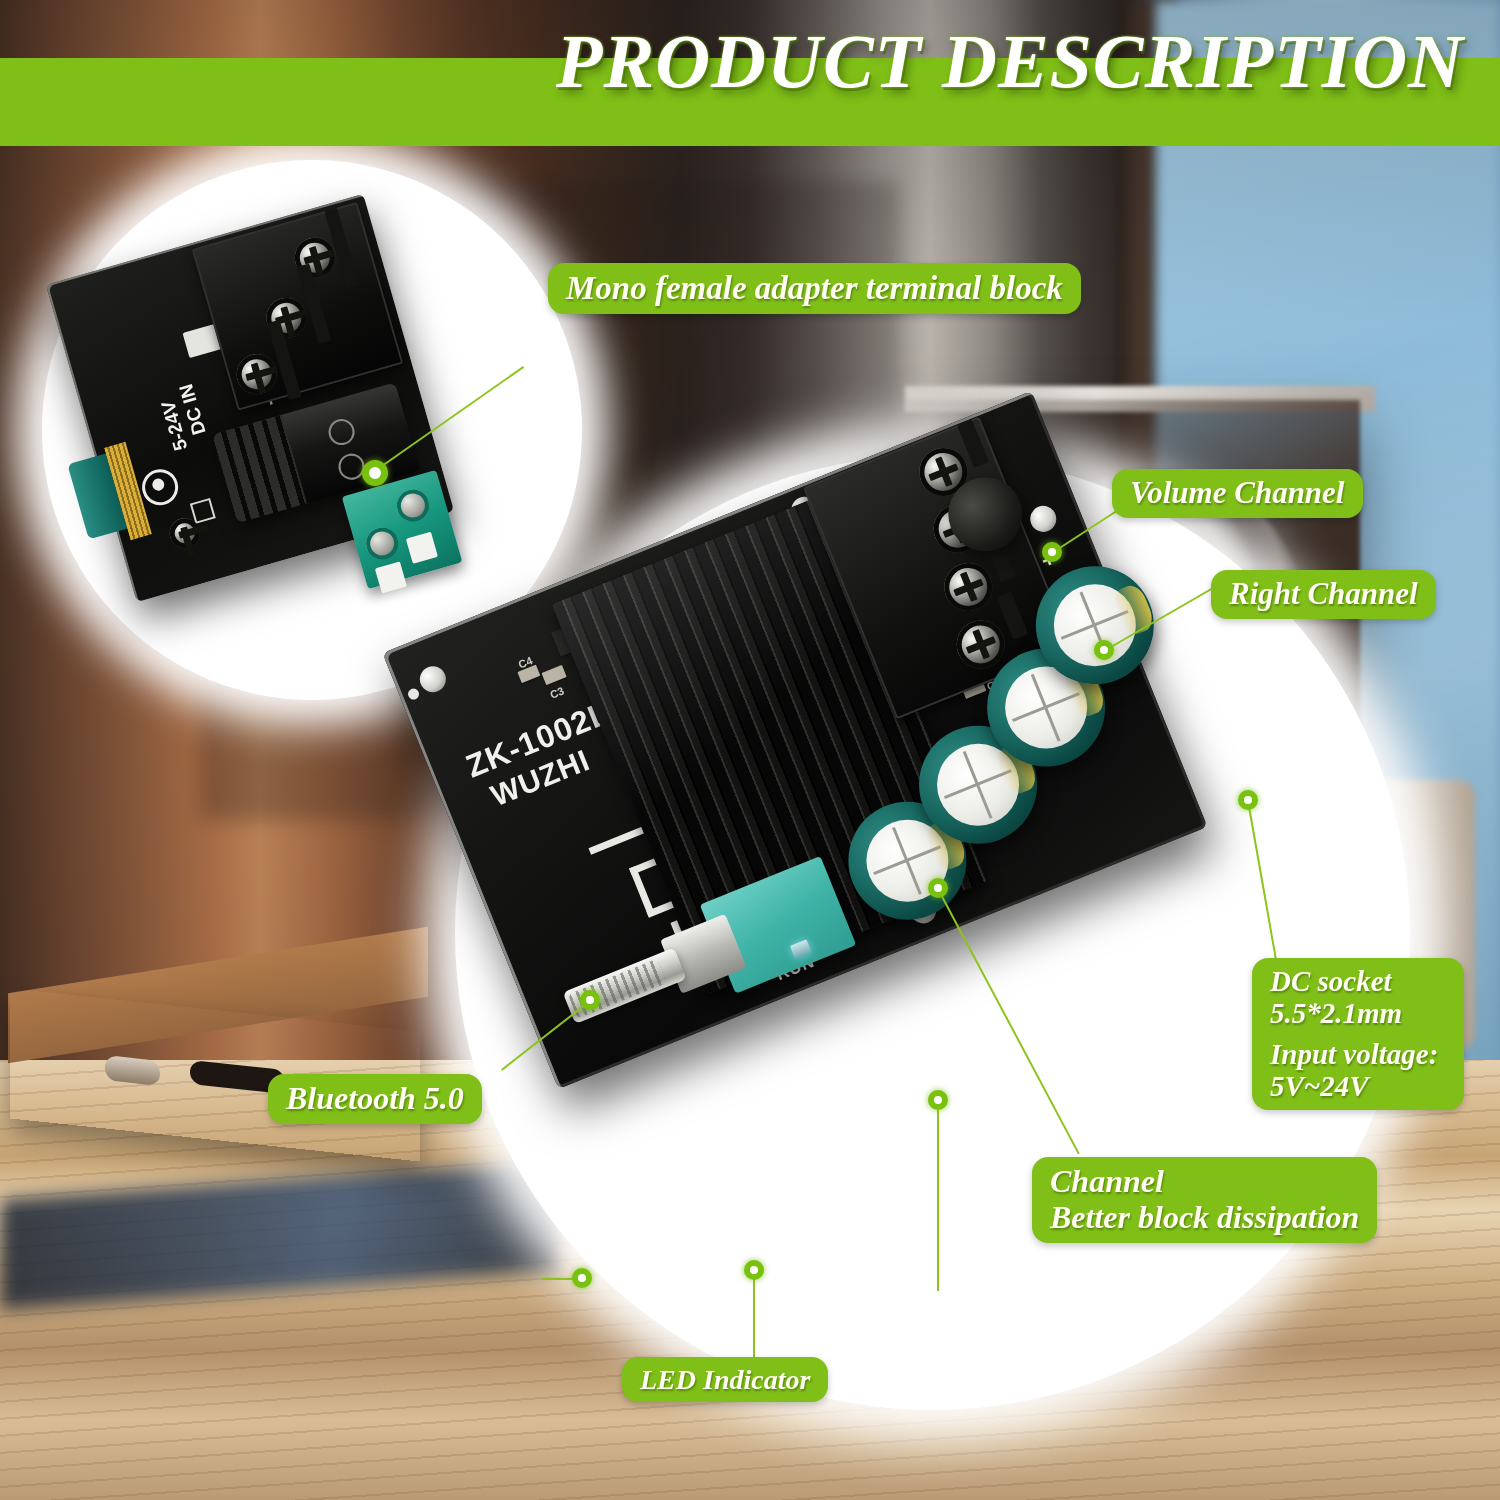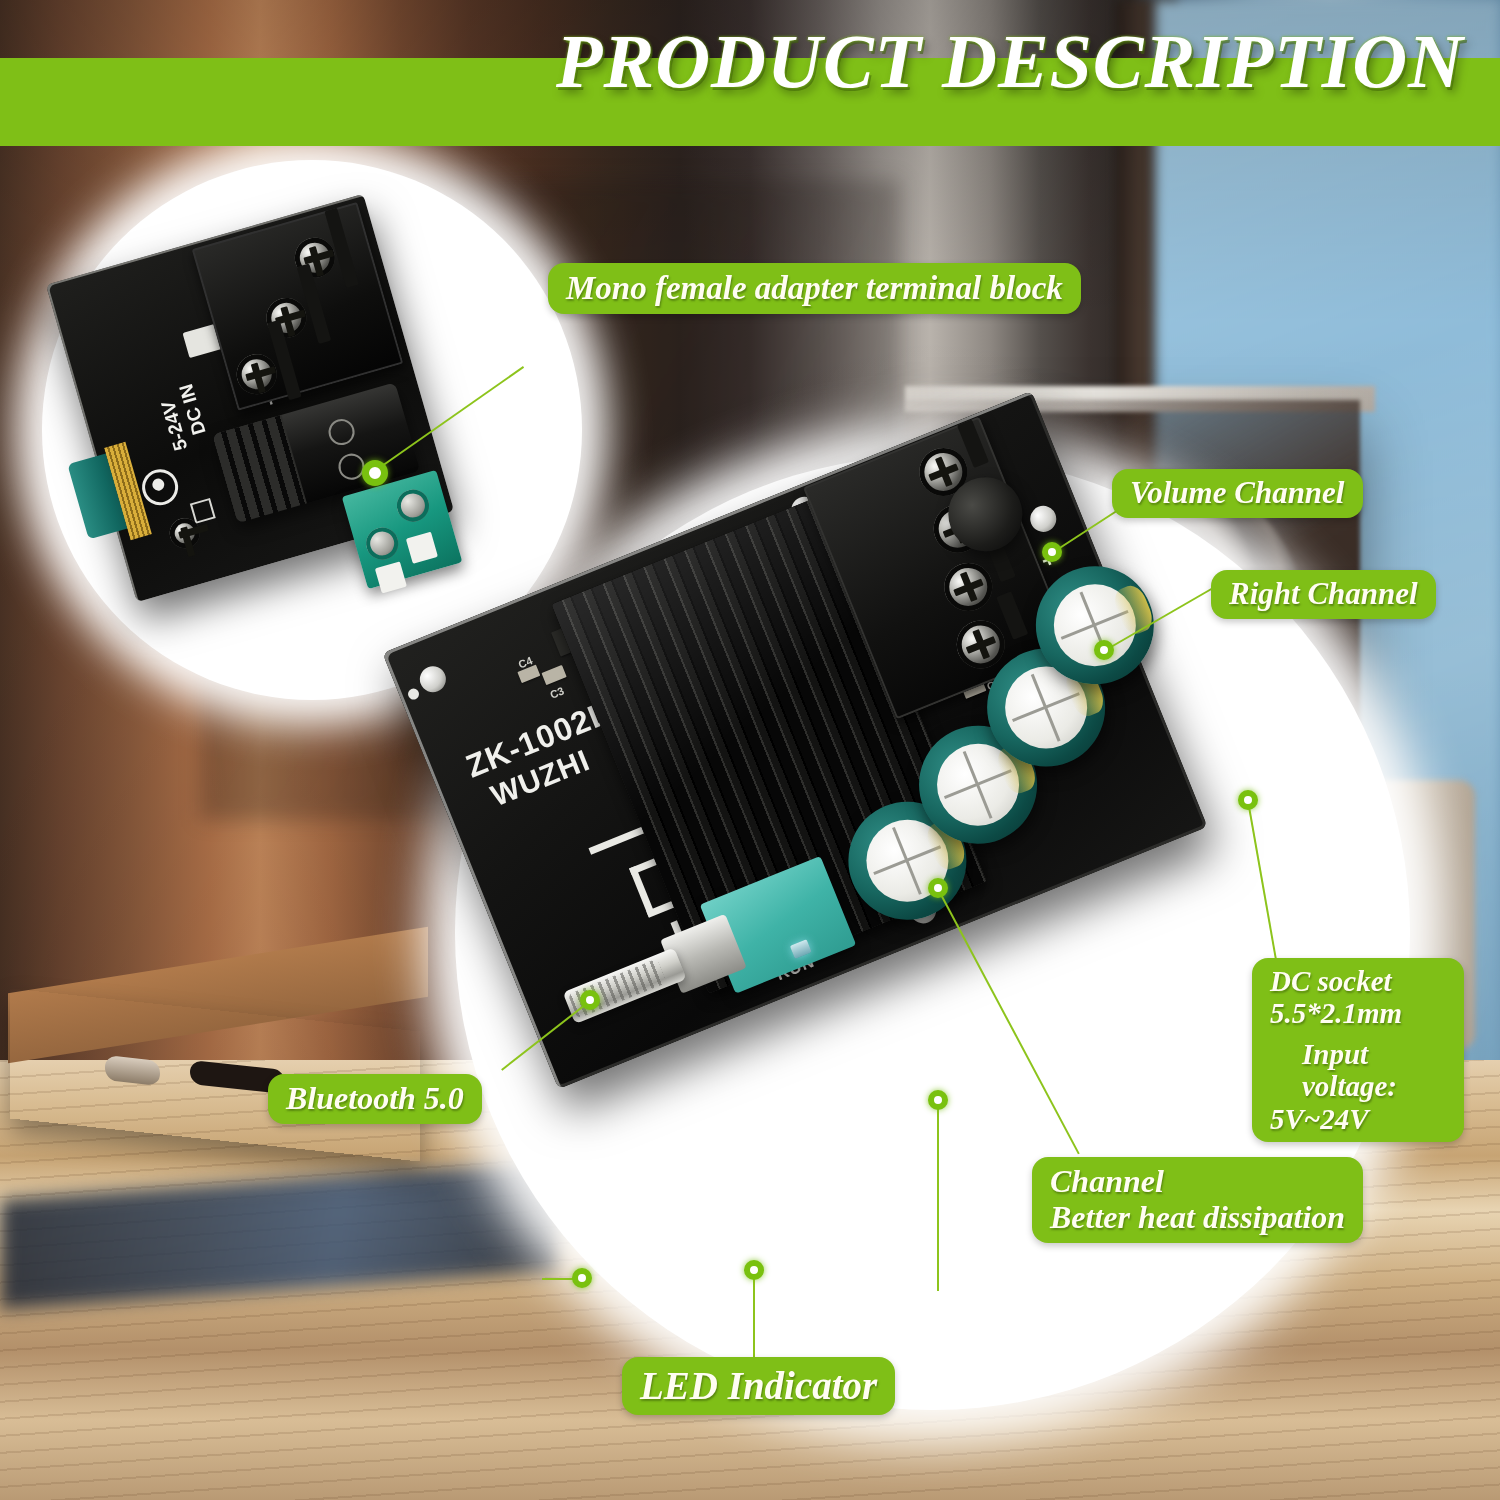--- a/index.html
+++ b/index.html
@@ -419,28 +419,28 @@
 
   <div class="lbl" style="left:548px;top:263px;font-size:33px;">Mono female adapter terminal block</div>
 
   <div class="lbl" style="left:1112px;top:469px;font-size:31px;">Volume Channel</div>
 
   <div class="lbl" style="left:1211px;top:570px;font-size:31px;">Right Channel</div>
 
   <div class="lbl multi" style="left:1252px;top:958px;font-size:29px;width:212px;box-sizing:border-box;">
     <div>DC socket</div>
     <div>5.5*2.1mm</div>
-    <div style="margin-top:8px;margin-left:32px;">Input voltage:</div>
+    <div style="margin-top:8px;">Input voltage:</div>
     <div>5V~24V</div>
   </div>
 
   <div class="lbl multi" style="left:1032px;top:1157px;font-size:32px;">
     <div>Channel</div>
-    <div>Better heat dissipation</div>
+    <div>Better block dissipation</div>
   </div>
 
   <div class="lbl" style="left:268px;top:1074px;font-size:32px;">Bluetooth 5.0</div>
 
 
 
-  <div class="lbl" style="left:622px;top:1357px;font-size:39px;">LED Indicator</div>
+  <div class="lbl" style="left:622px;top:1357px;font-size:28px;">LED Indicator</div>
 
 </div>
 
 </body></html>

